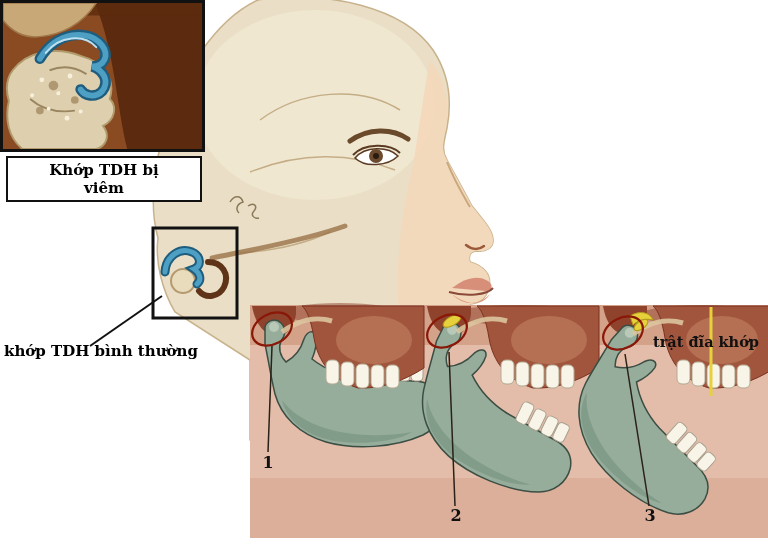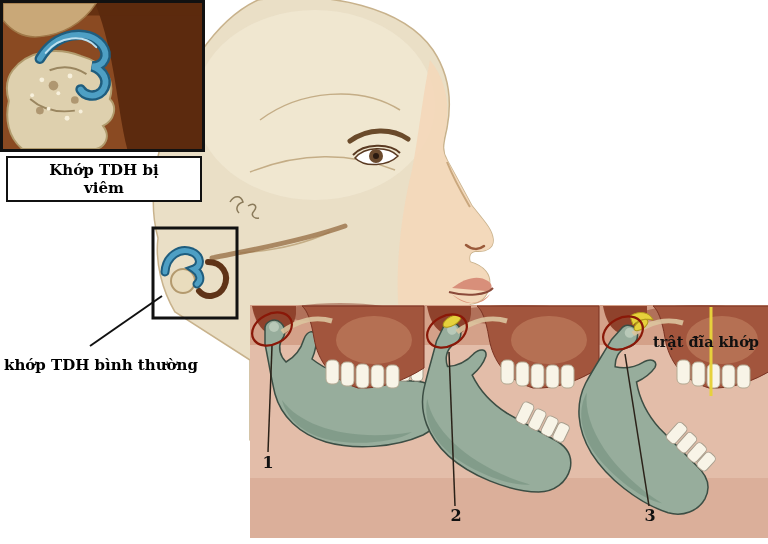--- a/index.html
+++ b/index.html
@@ -211,15 +211,15 @@
           <circle cx="80" cy="113" r="2"></circle>
       </g>
       <path d="M 38,58 C 55,30 88,26 102,44 C 110,55 104,66 92,66 C 104,70 110,82 102,92 C 95,99 84,97 80,90" stroke="#1f5d7e" stroke-width="11" fill="none" stroke-linecap="round"></path>
       <path d="M 38,58 C 55,30 88,26 102,44 C 110,55 104,66 92,66 C 104,70 110,82 102,92 C 95,99 84,97 80,90" stroke="#4e9fc4" stroke-width="6" fill="none" stroke-linecap="round"></path>
       <path d="M 44,52 C 58,34 84,32 96,46" stroke="#bfe0ef" stroke-width="2" fill="none" stroke-linecap="round"></path>
     </svg>
   </div>
 
   <div class="abs caption-box" style="left:6px;top:156px;width:196px">Khớp TDH bị viêm</div>
 
-  <div class="abs plain-label" style="left:4px;top:356px;width:215px">khớp TDH bình thường</div>
+  <div class="abs plain-label" style="left:4px;top:342px;width:215px">khớp TDH bình thường</div>
 
 </div>
 
 </body></html>

